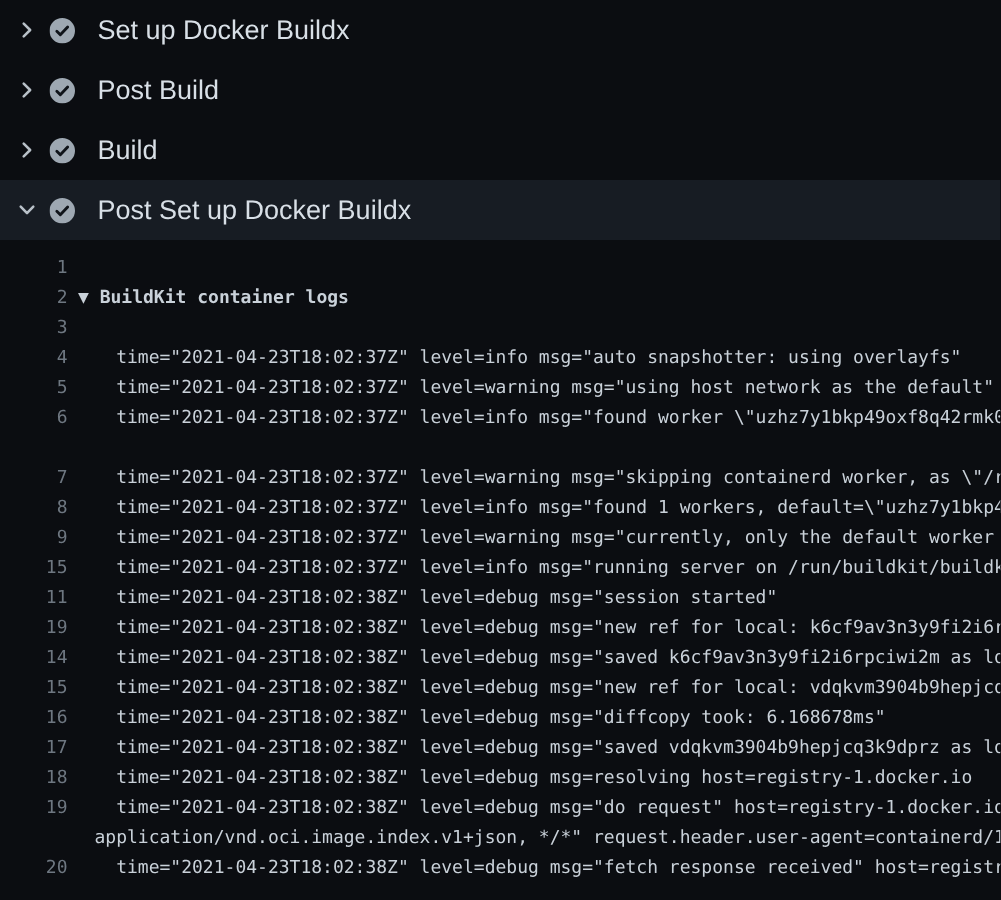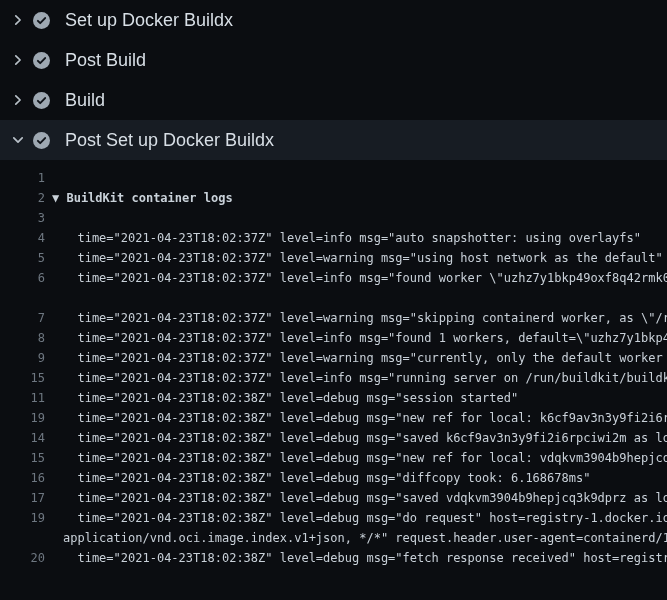--- a/index.html
+++ b/index.html
@@ -113,16 +113,17 @@
     <div class="row default"><span class="num">7</span><span class="txt">  time="2021-04-23T18:02:37Z" level=warning msg="skipping containerd worker, as \"/run/containerd/containerd.sock\"</span></div>
     <div class="row default"><span class="num">8</span><span class="txt">  time="2021-04-23T18:02:37Z" level=info msg="found 1 workers, default=\"uzhz7y1bkp49oxf8q42rmk0xjkf\""</span></div>
     <div class="row default"><span class="num">9</span><span class="txt">  time="2021-04-23T18:02:37Z" level=warning msg="currently, only the default worker can be used"</span></div>
     <div class="row default"><span class="num">15</span><span class="txt">  time="2021-04-23T18:02:37Z" level=info msg="running server on /run/buildkit/buildkitd.sock"</span></div>
     <div class="row default"><span class="num">11</span><span class="txt">  time="2021-04-23T18:02:38Z" level=debug msg="session started"</span></div>
     <div class="row default"><span class="num">19</span><span class="txt">  time="2021-04-23T18:02:38Z" level=debug msg="new ref for local: k6cf9av3n3y9fi2i6rpciwi2m"</span></div>
     <div class="row default"><span class="num">14</span><span class="txt">  time="2021-04-23T18:02:38Z" level=debug msg="saved k6cf9av3n3y9fi2i6rpciwi2m as local.source"</span></div>
     <div class="row default"><span class="num">15</span><span class="txt">  time="2021-04-23T18:02:38Z" level=debug msg="new ref for local: vdqkvm3904b9hepjcq3k9dprz"</span></div>
     <div class="row default"><span class="num">16</span><span class="txt">  time="2021-04-23T18:02:38Z" level=debug msg="diffcopy took: 6.168678ms"</span></div>
     <div class="row default"><span class="num">17</span><span class="txt">  time="2021-04-23T18:02:38Z" level=debug msg="saved vdqkvm3904b9hepjcq3k9dprz as local.dockerfile"</span></div>
+    <div class="row default"><span class="num">18</span><span class="txt">  time="2021-04-23T18:02:38Z" level=debug msg=resolving host=registry-1.docker.io</span></div>
     <div class="row default"><span class="num">19</span><span class="txt">  time="2021-04-23T18:02:38Z" level=debug msg="do request" host=registry-1.docker.io request.header.accept="</span></div>
     <div class="row wrap"><span class="num"></span><span class="txt">application/vnd.oci.image.index.v1+json, */*" request.header.user-agent=containerd/1.4.0+unknown</span></div>
     <div class="row default"><span class="num">20</span><span class="txt">  time="2021-04-23T18:02:38Z" level=debug msg="fetch response received" host=registry-1.docker.io</span></div>
   </div>
 
 </body></html>

